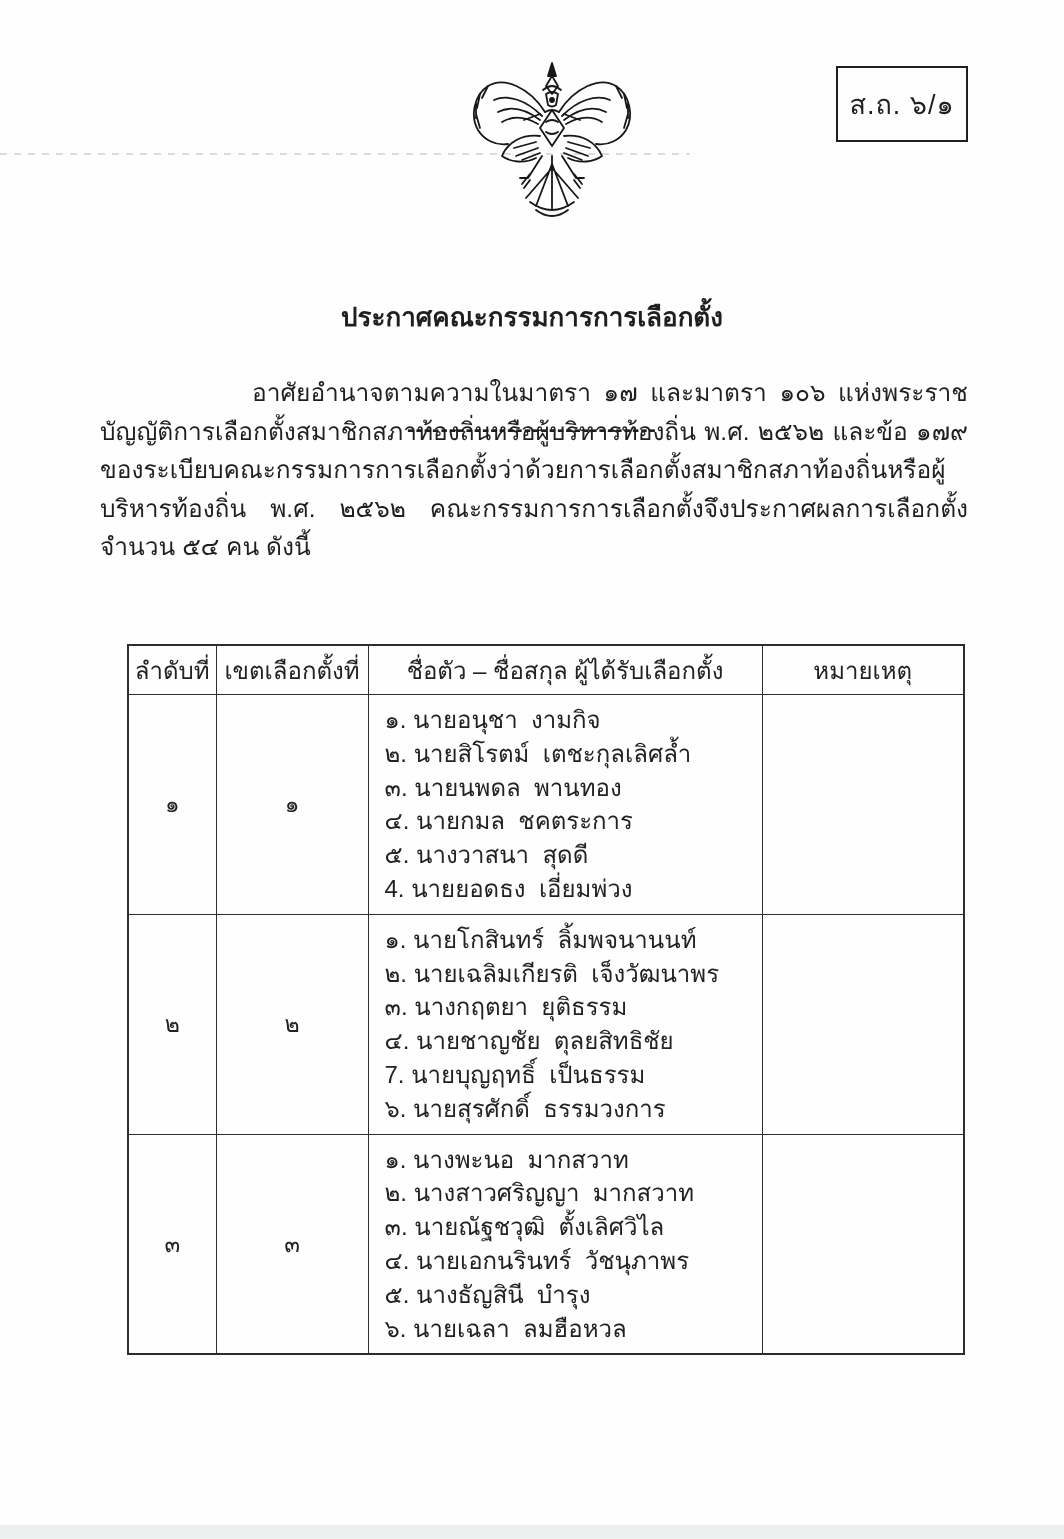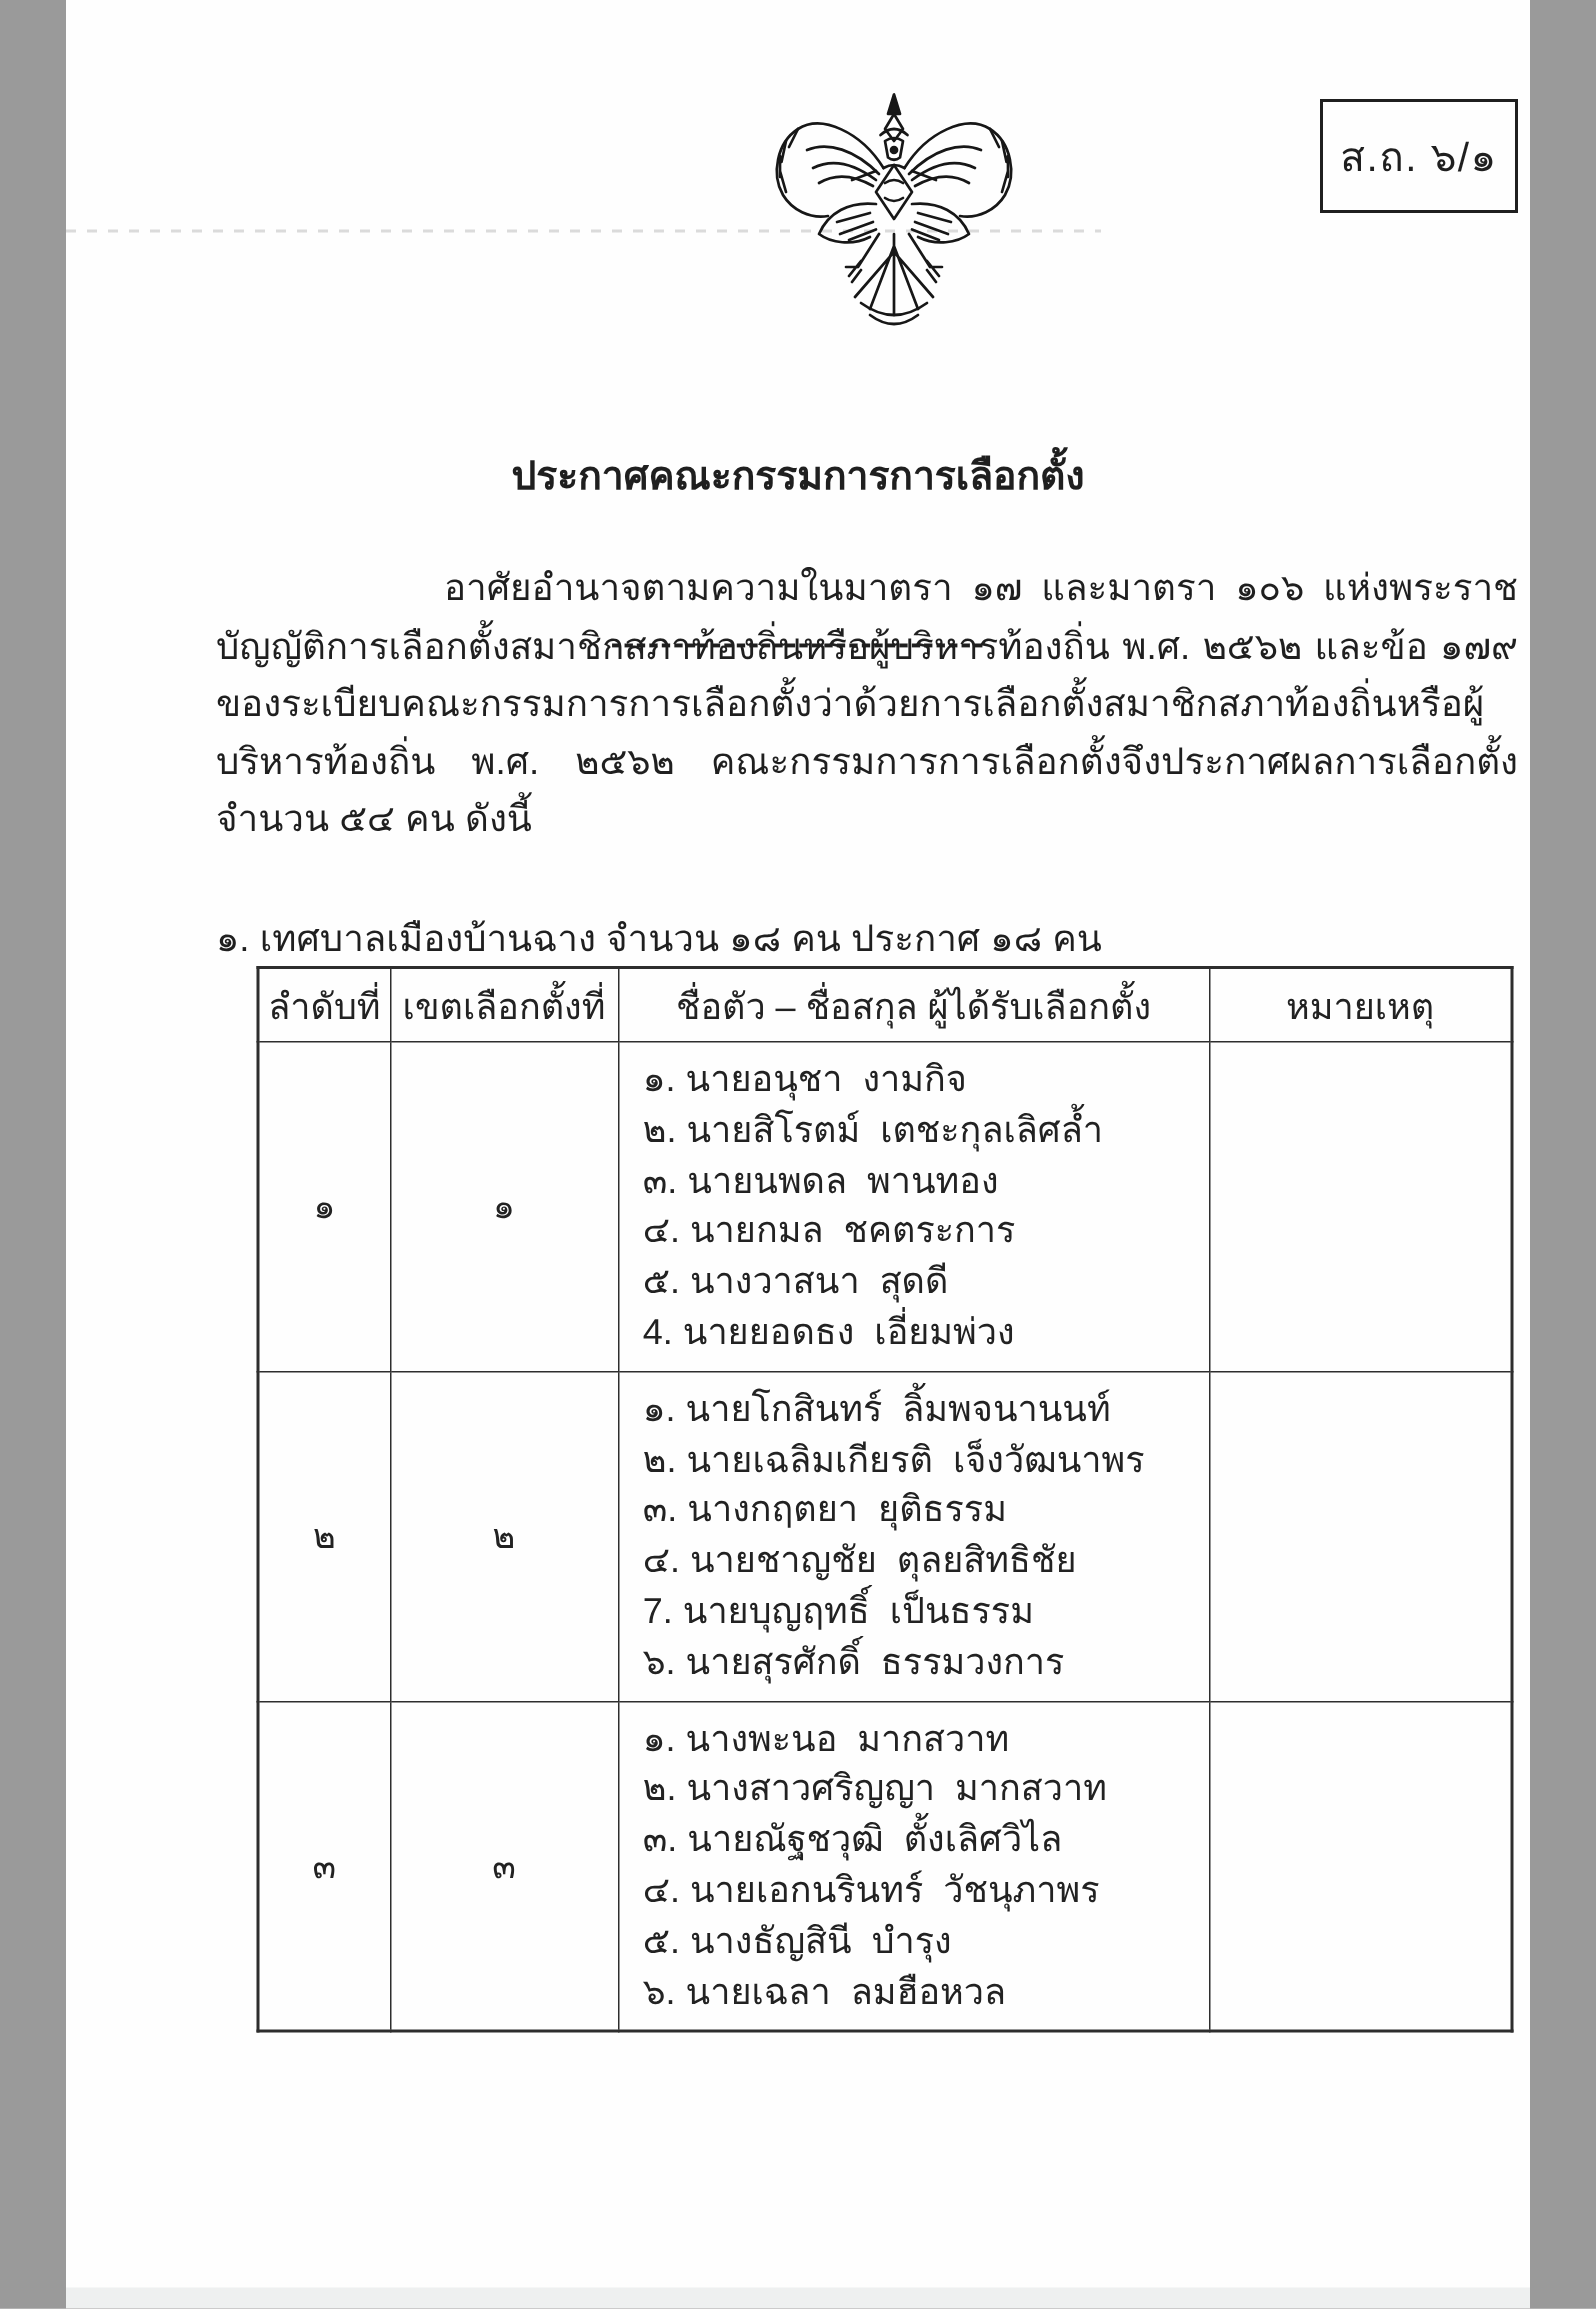--- a/index.html
+++ b/index.html
@@ -1,18 +1,18 @@
 <!DOCTYPE html>
 <html lang="th"><head>
 <meta charset="utf-8">
 <style>
   html,body{margin:0;padding:0;background:#9a9a9a;}
   .page{
     position:relative;
-    width:976px;height:1539px;
+    width:1064px;height:1539px;
     margin:0 auto;
     background:#fefefe;
     font-family:"Liberation Sans","DejaVu Sans",sans-serif;
     color:#1f1f1f;
     overflow:hidden;
   }
   .scan-line{
     position:absolute;left:0;top:153px;width:690px;height:2px;
     background:repeating-linear-gradient(90deg,#d2d2d2 0 7px,transparent 7px 14px);
     opacity:.8;
@@ -120,21 +120,20 @@
 
   <div class="title-block">
     <div>ประกาศคณะกรรมการการเลือกตั้ง</div>
     <div class="title-divider">------------------------------</div>
   </div>
 
   <div class="body-text">
     <p class="para">อาศัยอำนาจตามความในมาตรา ๑๗ และมาตรา ๑๐๖ แห่งพระราชบัญญัติการเลือกตั้งสมาชิกสภาท้องถิ่นหรือผู้บริหารท้องถิ่น พ.ศ. ๒๕๖๒ และข้อ ๑๗๙ ของระเบียบคณะกรรมการการเลือกตั้งว่าด้วยการเลือกตั้งสมาชิกสภาท้องถิ่นหรือผู้บริหารท้องถิ่น พ.ศ. ๒๕๖๒ คณะกรรมการการเลือกตั้งจึงประกาศผลการเลือกตั้ง จำนวน ๕๔ คน ดังนี้</p>
   </div>
 
-  <div class="section-heading">๑. เทศบาลเมืองบ้านฉาง จำนวน ๑๘ คน ประกาศ ๑๘ คน</div>
 
   <table class="results">
     <colgroup>
       <col class="c1">
         <col class="c2">
         <col class="c3">
         <col class="c4">
     </colgroup>
     <thead>
       <tr>

